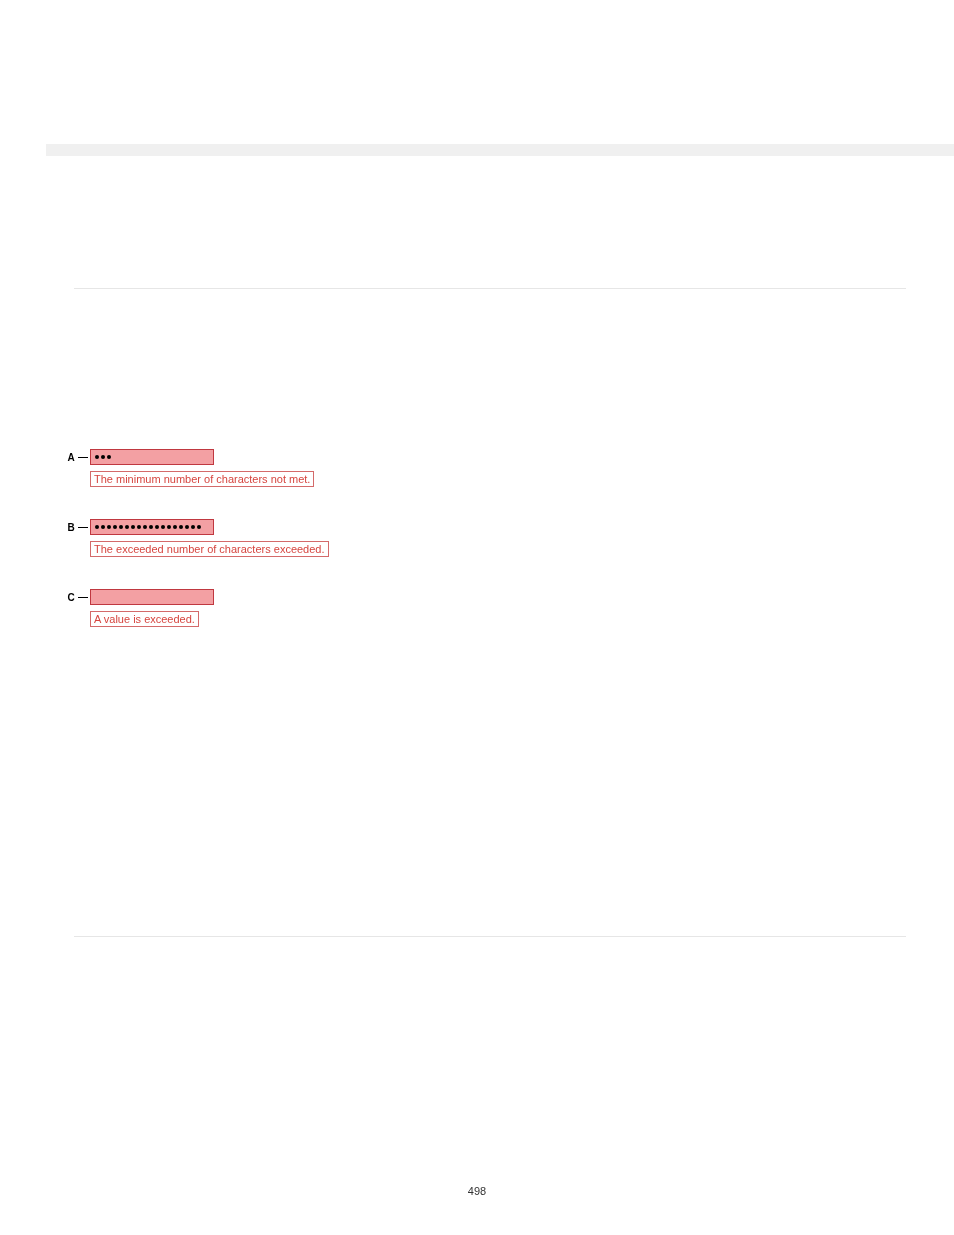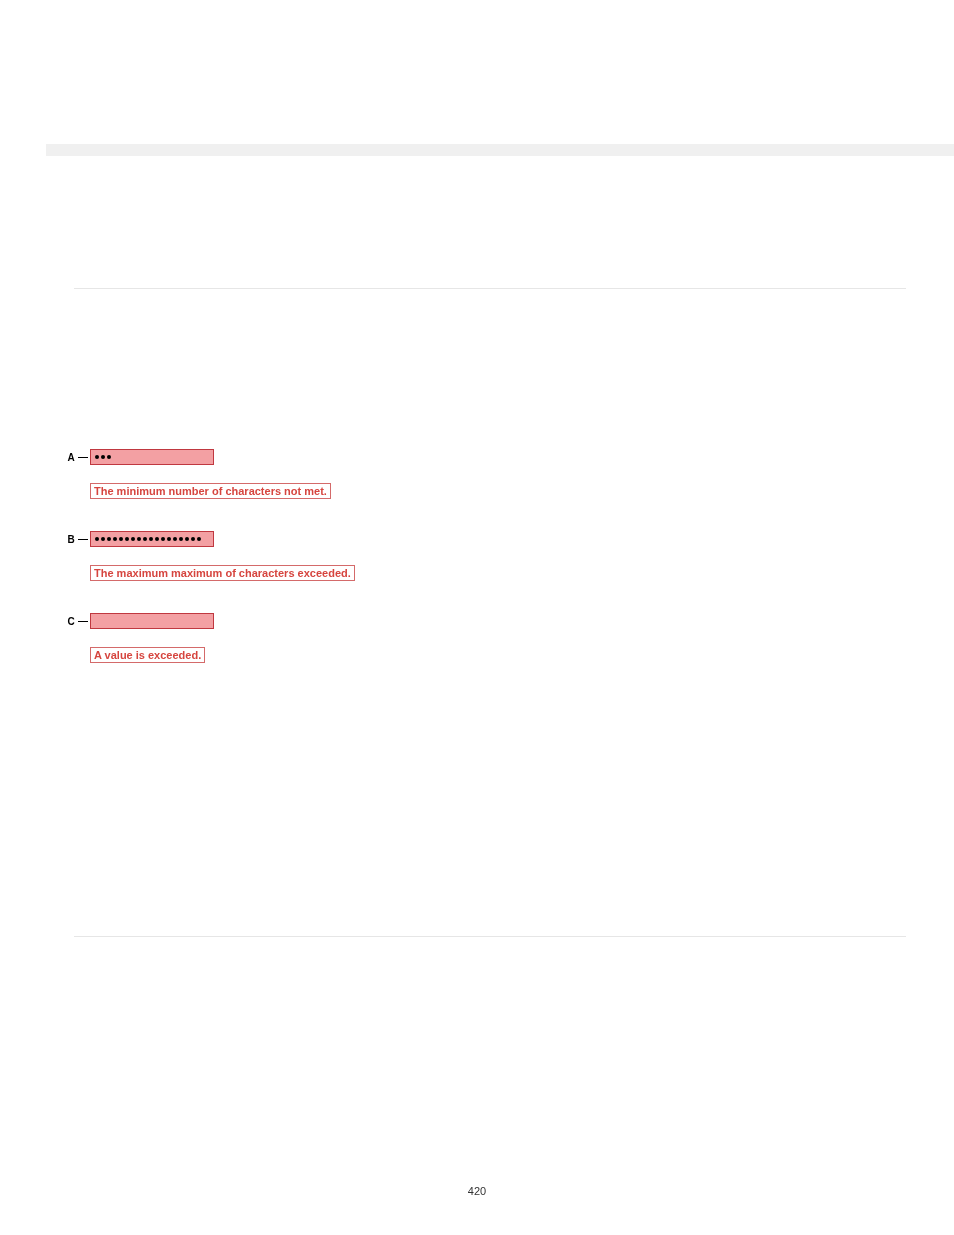--- a/index.html
+++ b/index.html
@@ -77,31 +77,30 @@
       gap: 2px;
       padding-left: 2px;
     }
     .dot {
       width: 4px;
       height: 4px;
       border-radius: 50%;
       background: #000;
     }
     .error-msg {
-      margin-top: 18px;
+      margin-top: 6px;
       margin-left: 24px;
       display: inline-block;
       border: 1px solid #d46a6a;
       background: #fff;
       color: #d6453f;
       font-size: 11px;
       padding: 1px 3px;
       white-space: nowrap;
       width: fit-content;
-      font-weight: bold;
     }
     .page-number {
       position: absolute;
       bottom: 38px;
       left: 0;
       width: 100%;
       text-align: center;
       font-size: 11px;
       color: #333;
     }
@@ -149,31 +148,31 @@
             <span class="dot"></span>
             <span class="dot"></span>
             <span class="dot"></span>
             <span class="dot"></span>
             <span class="dot"></span>
             <span class="dot"></span>
             <span class="dot"></span>
           </div>
       </div>
     </div>
-    <div class="error-msg">The maximum maximum of characters exceeded.</div>
+    <div class="error-msg">The exceeded number of characters exceeded.</div>
   </div>
 
   <div class="field-row">
     <div class="field-line">
       <span class="marker-label">C</span>
       <span class="marker-dash"></span>
       <div class="input-box short">
         <div class="dots"></div>
       </div>
     </div>
     <div class="error-msg">A value is exceeded.</div>
   </div>
 
 </div>
 
 <div class="hr-line-2"></div>
 
-<div class="page-number">420</div>
+<div class="page-number">498</div>
 
 </body></html>

